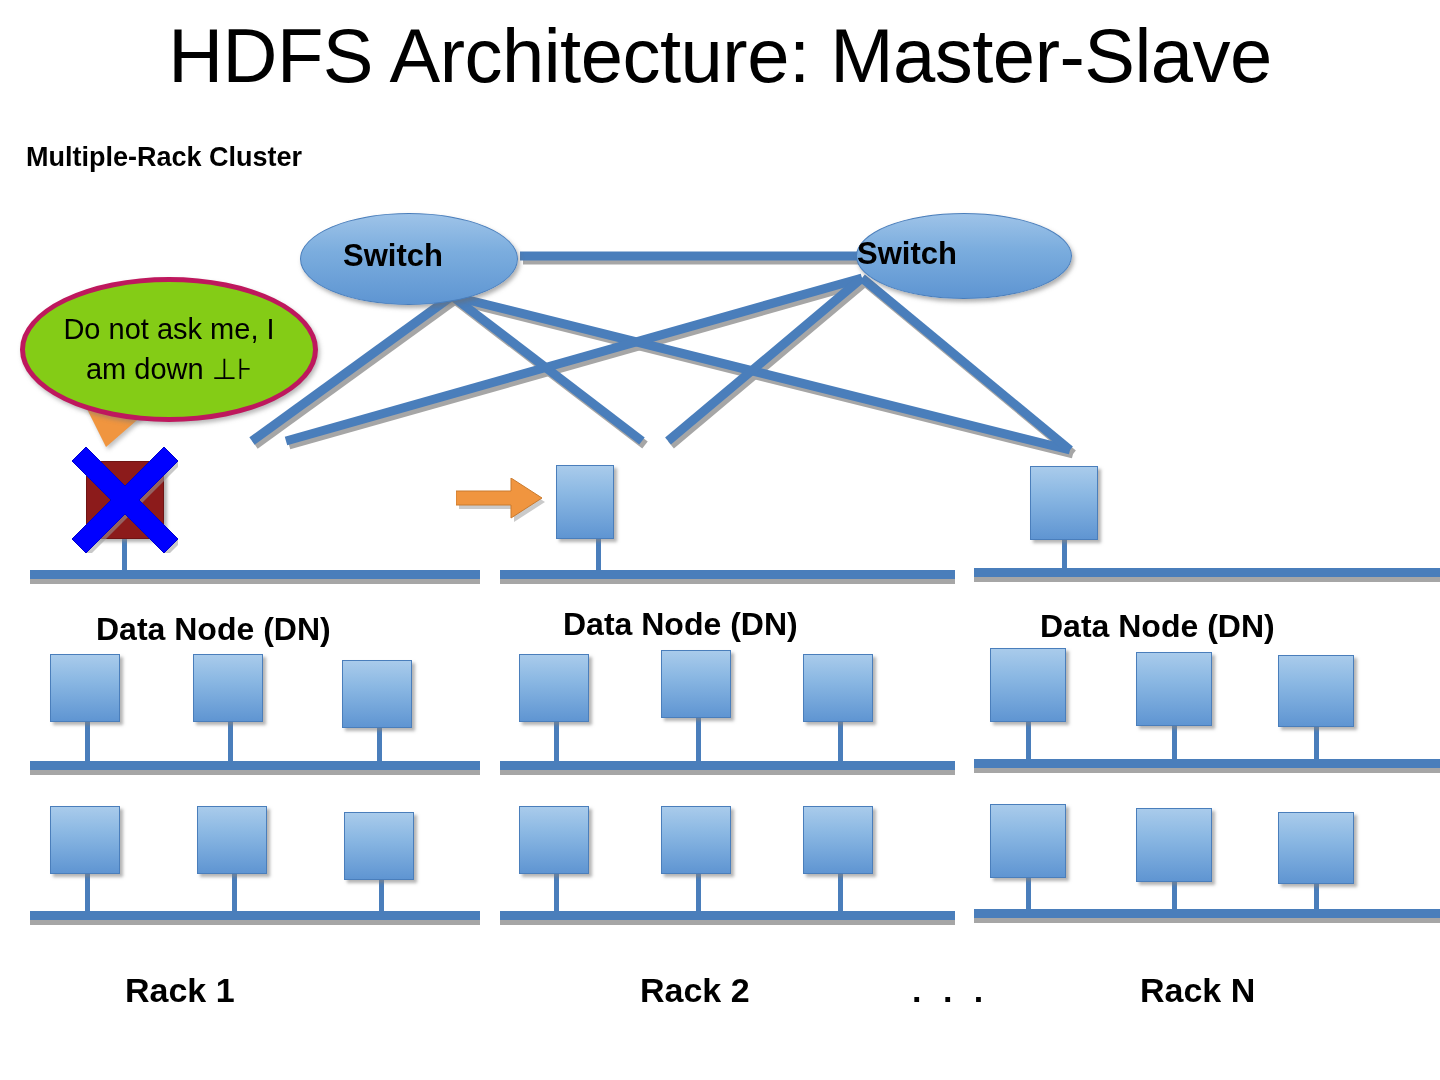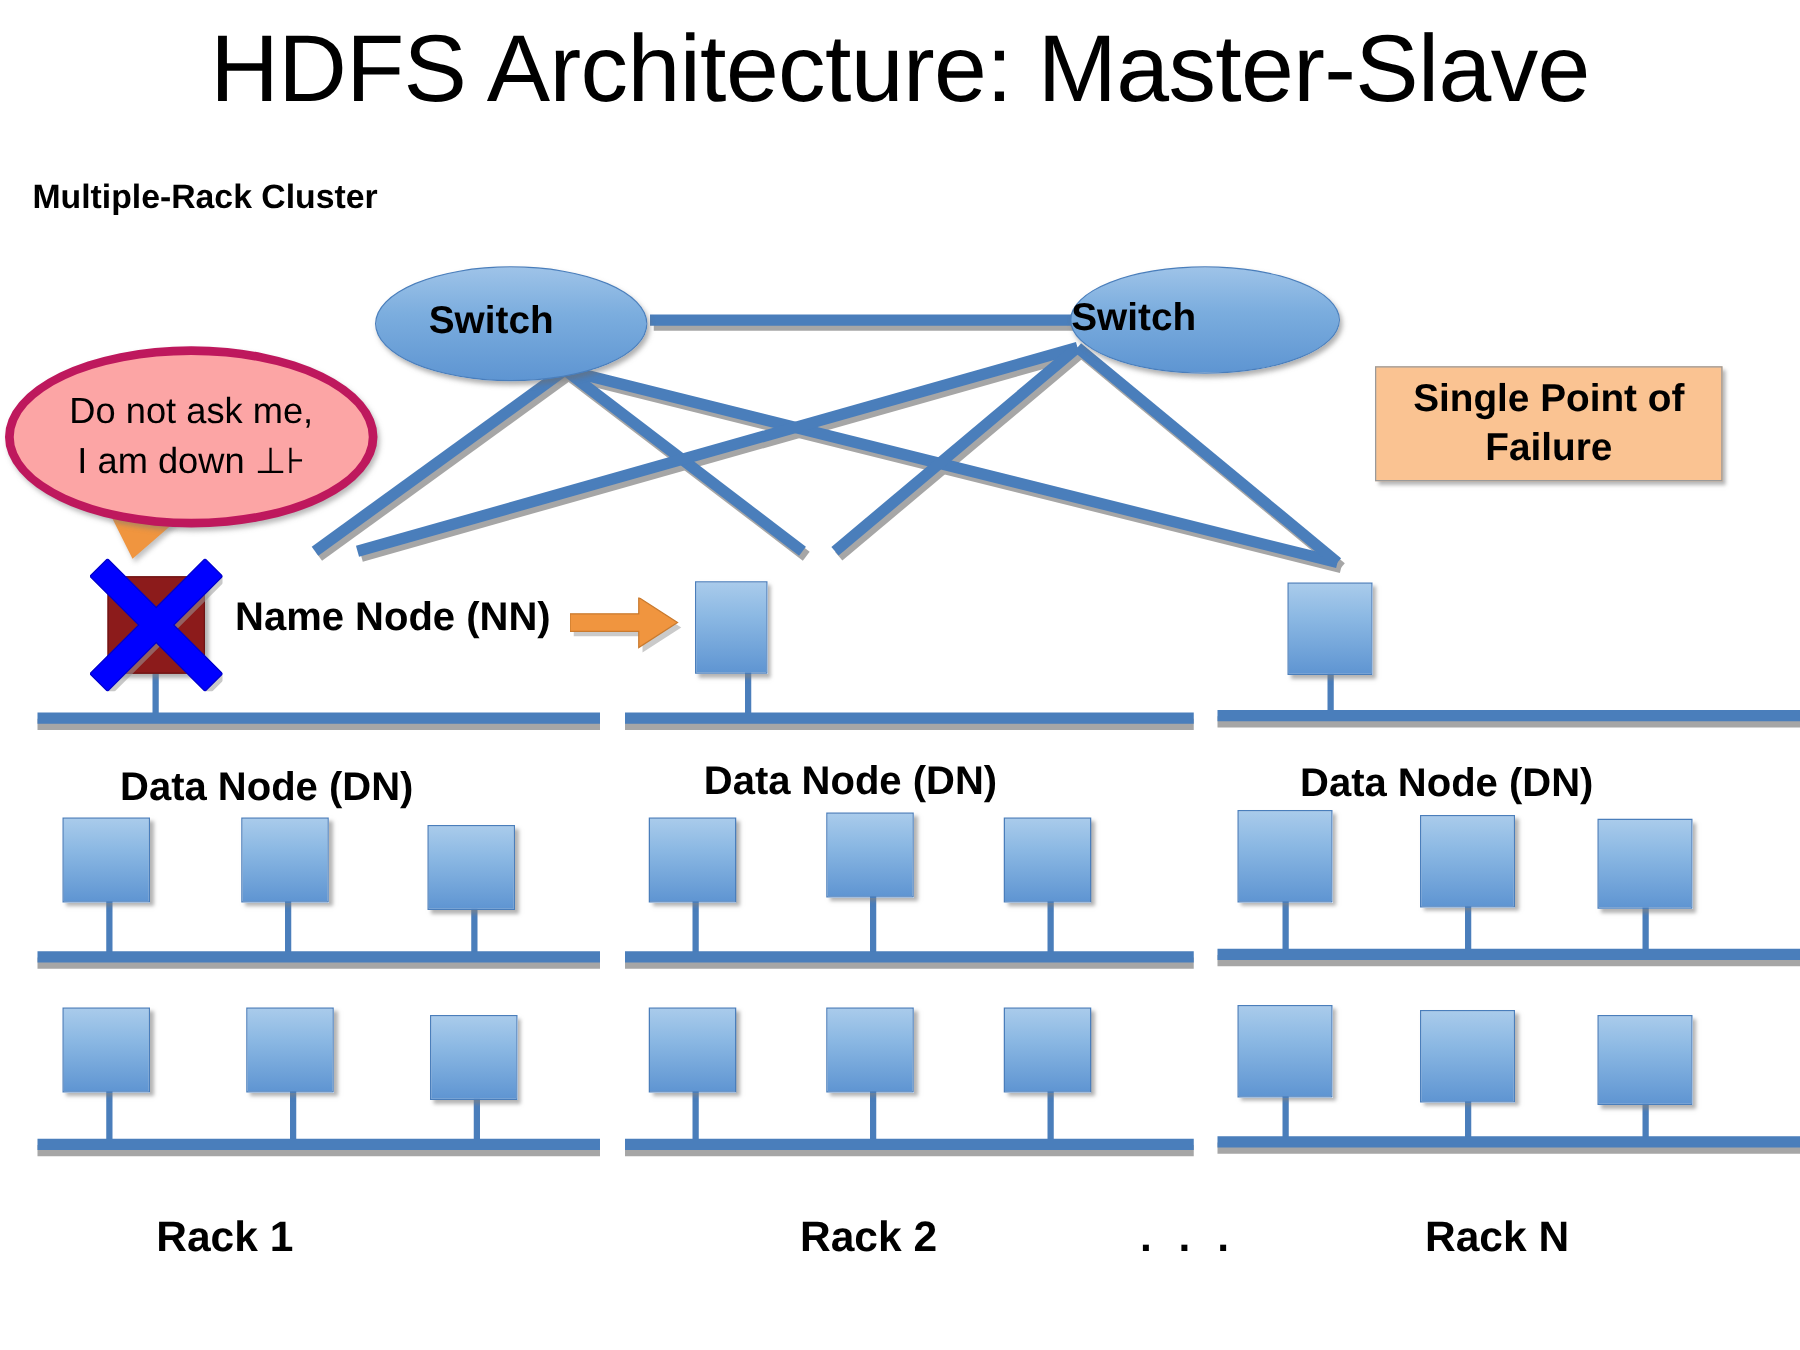--- a/index.html
+++ b/index.html
@@ -75,25 +75,25 @@
   #callout {
     position: absolute;
     left: 4px;
     top: 277px;
     width: 298px;
     height: 168px;
     z-index: 7;
   }
   #callout .bubble {
     position: absolute;
-    left: 0; top: 0;
+    left: 16px; top: 0;
     width: 298px; height: 145px;
     border-radius: 50%;
-    background: #fca5a5;
-    border: 7px solid #be185d;
+    background: #84cc16;
+    border: 5px solid #be185d;
     box-sizing: border-box;
     box-shadow: 2px 3px 4px rgba(120,120,120,0.5);
     display: flex;
     align-items: center;
     justify-content: center;
   }
   #callout .bubble-text {
     font-size: 29px;
     line-height: 1.36;
     text-align: center;
@@ -273,35 +273,31 @@
     <span class="swlabel">Switch</span>
   </div>
 
   <div id="callout">
     <div class="tail"></div>
     <div class="bubble">
       <div class="bubble-text">Do not ask me, I am down ⊥⊦</div>
     </div>
   </div>
 
-  <div id="spof">
-    <span>Single Point of Failure</span>
-  </div>
 
   <div id="namenode-wrap">
     <div id="namenode-box"></div>
     <svg id="namenode-x" viewBox="0 0 106 106">
       <g transform="translate(3,3)">
         <path d="M14 0 L53 39 L92 0 L106 14 L67 53 L106 92 L92 106 L53 67 L14 106 L0 92 L39 53 L0 14 Z" fill="#9a9a9a" opacity="0.55"></path>
       </g>
       <path d="M14 0 L53 39 L92 0 L106 14 L67 53 L106 92 L92 106 L53 67 L14 106 L0 92 L39 53 L0 14 Z" fill="#0000FF" stroke="#0000cc" stroke-width="1"></path>
     </svg>
   </div>
   <div class="stem" style="left:122px; top:532px; height:42px;"></div>
-  <div class="node-label" id="label-nn">Name Node (NN)</div>
 
   <svg id="orange-arrow" viewBox="0 0 92 48">
     <g transform="translate(3,4)">
       <path d="M0 13 L55 13 L55 0 L86 20 L55 40 L55 27 L0 27 Z" fill="#a6a6a6" opacity="0.6"></path>
     </g>
     <path d="M0 13 L55 13 L55 0 L86 20 L55 40 L55 27 L0 27 Z" fill="#F0953F" stroke="#c97a2e" stroke-width="1"></path>
   </svg>
 
   <div class="node" style="left:556px; top:465px; width:58px; height:74px;"></div>
   <div class="stem" style="left:596px; top:538px; height:36px;"></div>

